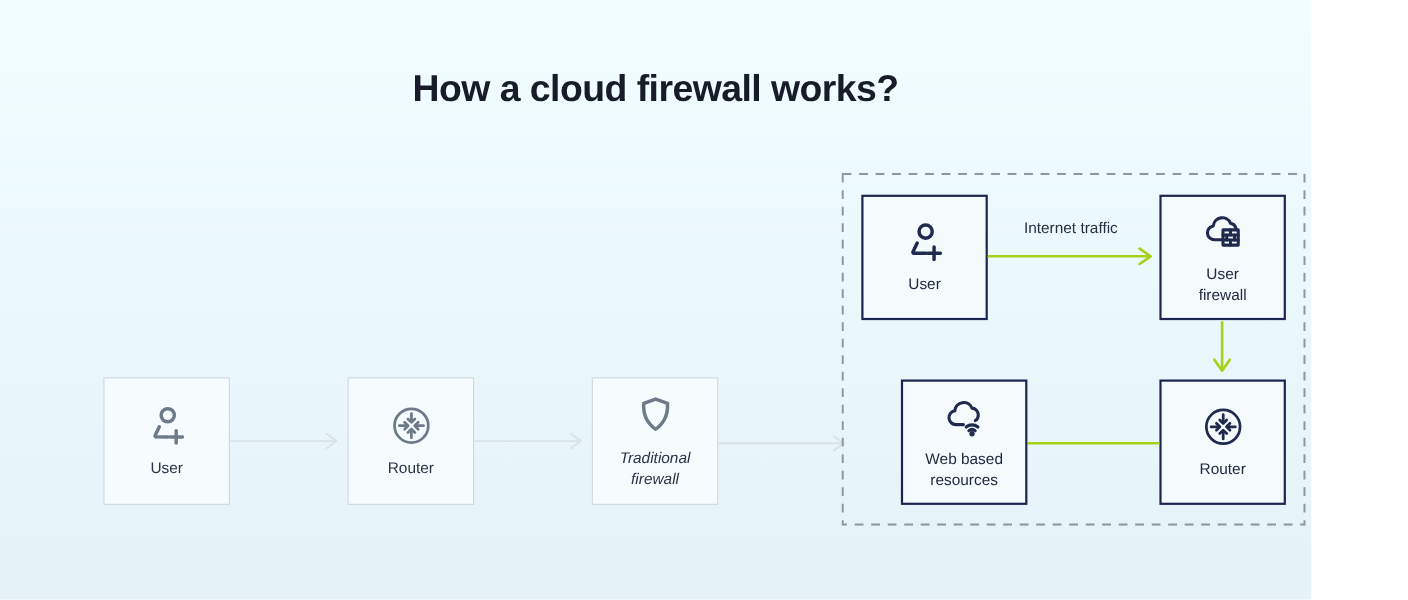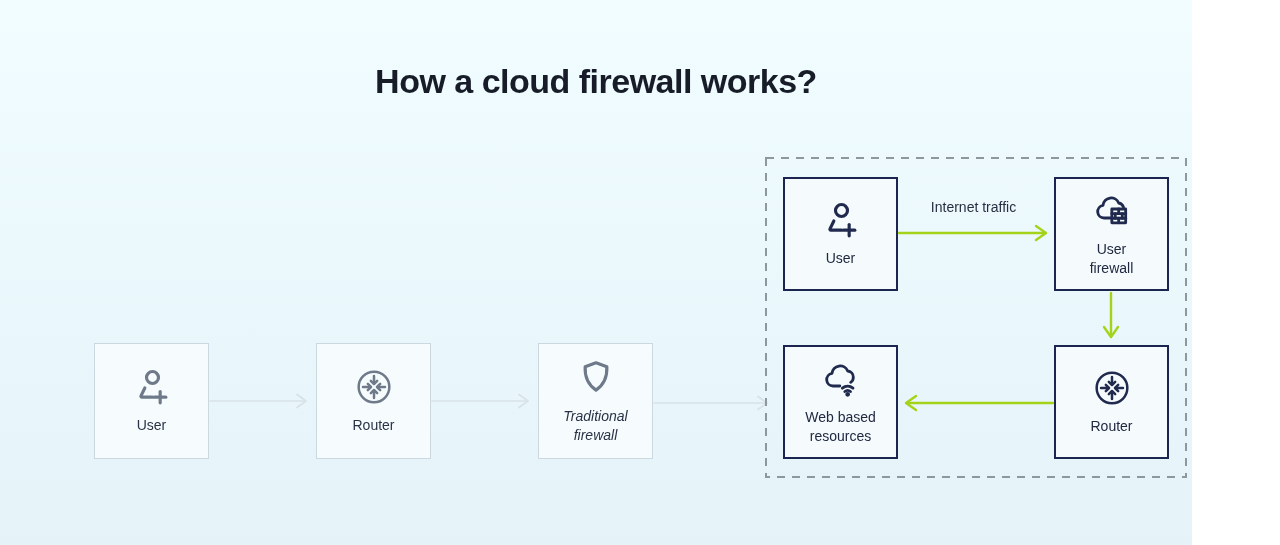--- a/index.html
+++ b/index.html
@@ -189,21 +189,21 @@
     <span class="label">Router</span>
   </div>
 
   <div class="arrow green" style="left:903px; top:393px;">
     <svg width="151" height="20">
         <line x1="150" y1="10" x2="5" y2="10"></line>
         <polyline points="13,3 3,10 13,17"></polyline>
       </svg>
   </div>
 
-  <div class="box navy" style="left:783px; top:345px;">
+  <div class="box navy" style="left:819px; top:345px;">
     <span class="icon">
       <svg viewBox="0 0 24 24" fill="none" stroke="currentColor" stroke-width="1.7" stroke-linecap="round" stroke-linejoin="round">
         <path d="M11.3 16.2 H7.2 A3.8 3.8 0 0 1 6.6 8.65 A4.9 4.9 0 0 1 16 7.2 A3.7 3.7 0 0 1 19.4 10.9 c0 1.5 -0.7 2.5 -1.6 3.1"></path>
         <path d="M12.8 17.5 a5 5 0 0 1 6.4 0"></path>
         <path d="M14.3 19.5 a2.7 2.7 0 0 1 3.4 0"></path>
         <circle cx="16" cy="21.2" r="0.6" fill="currentColor"></circle>
       </svg>
     </span>
     <span class="label">Web based
 resources</span>

